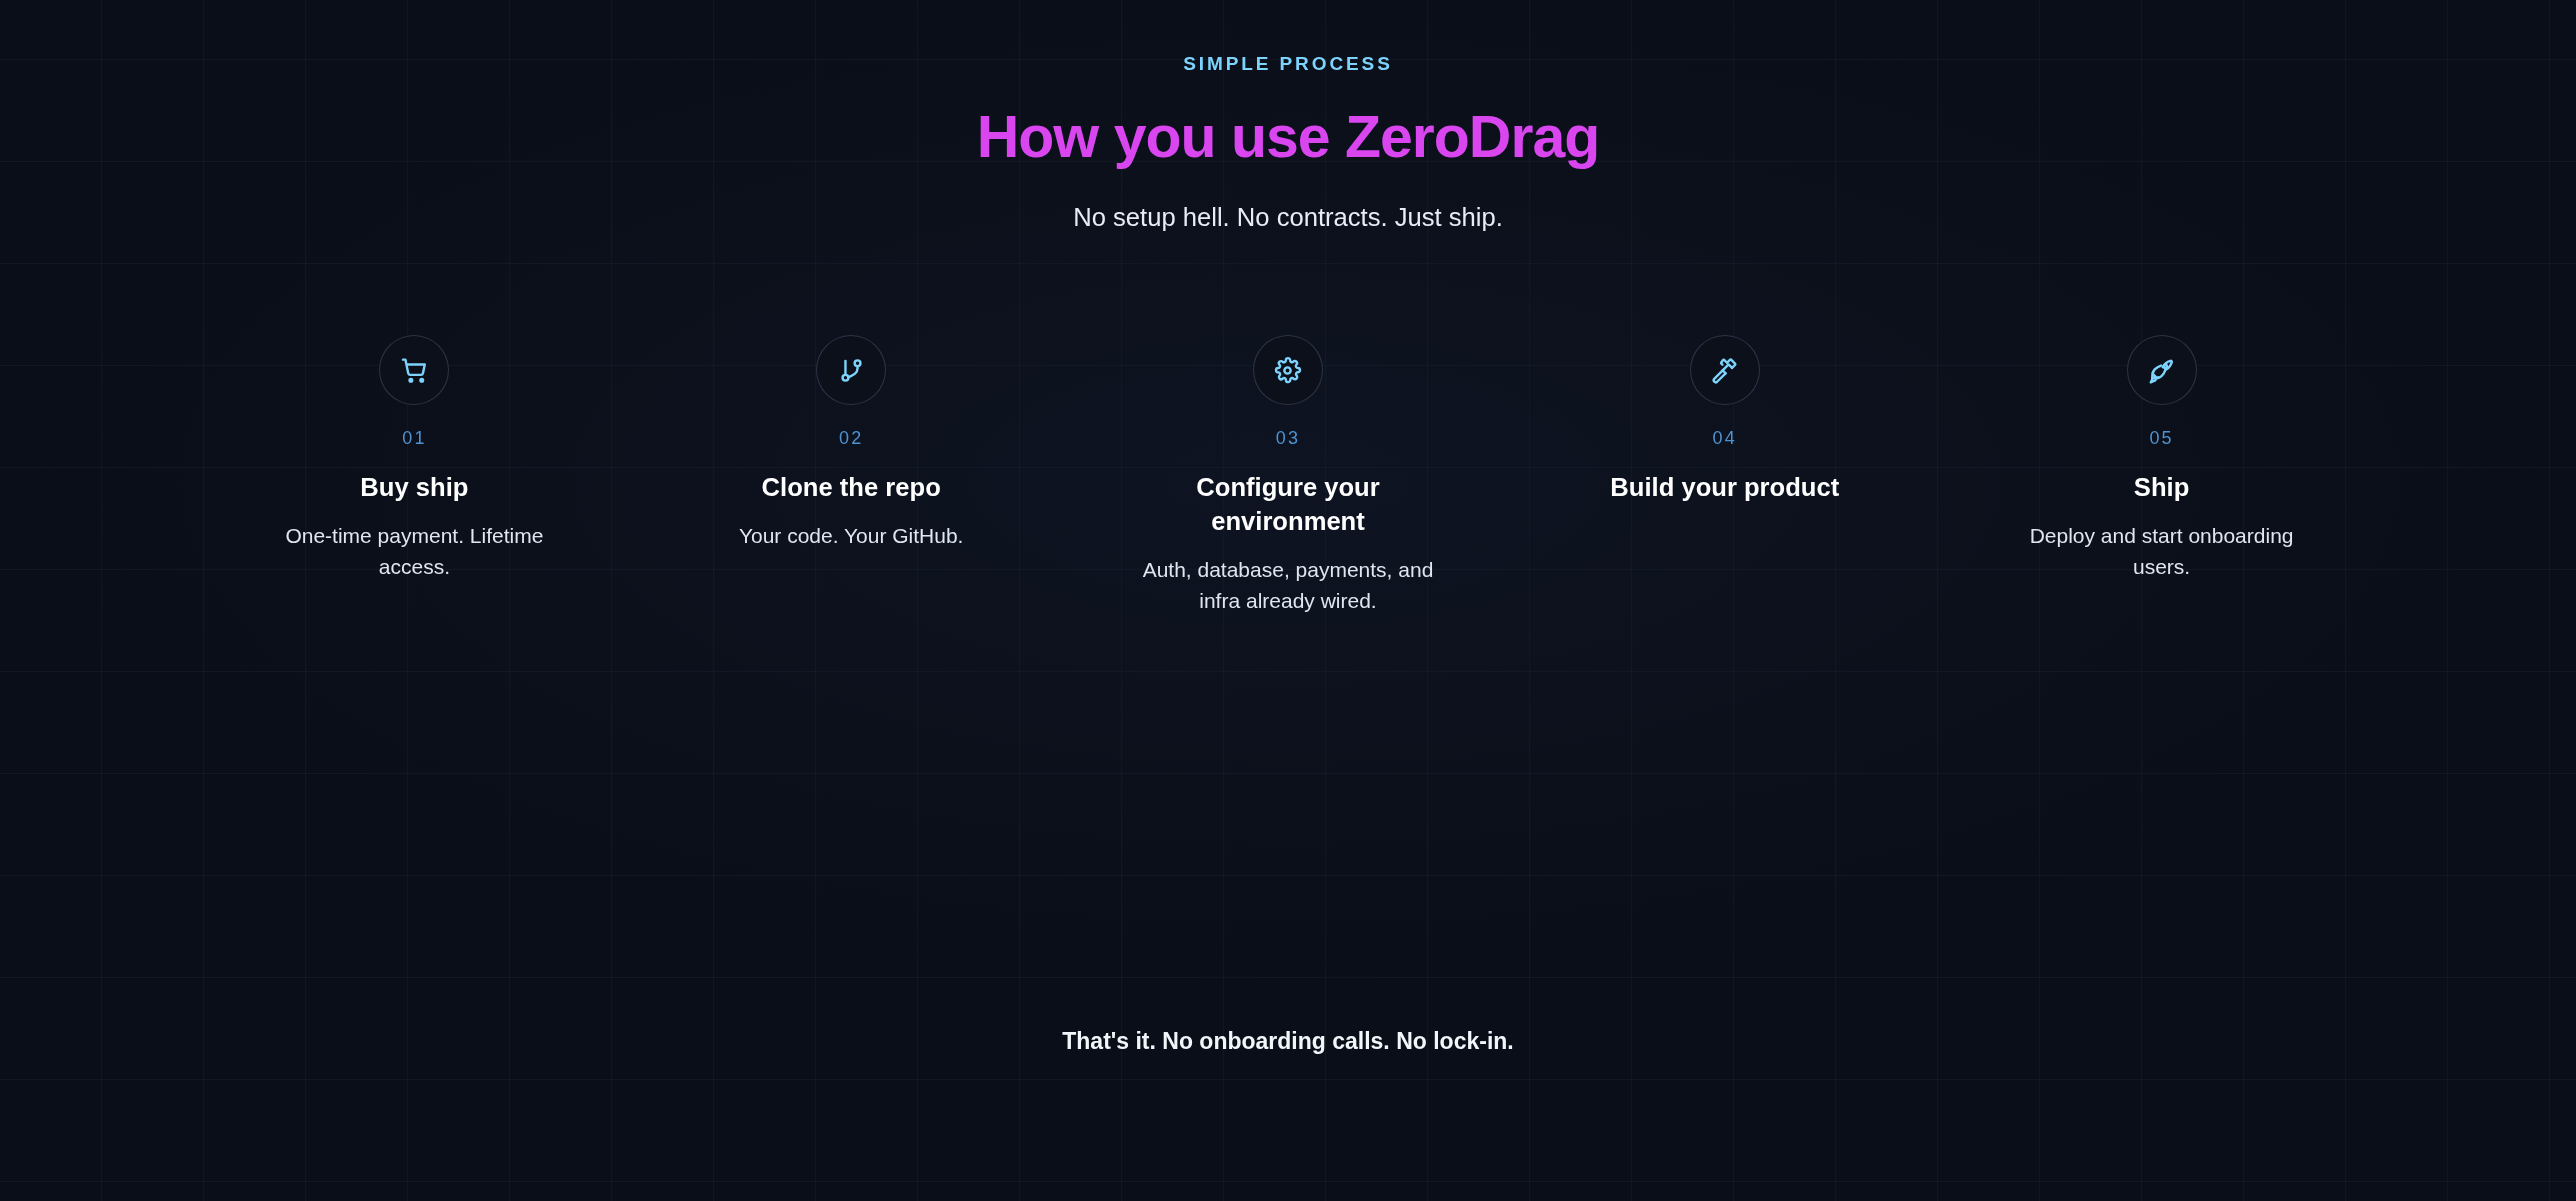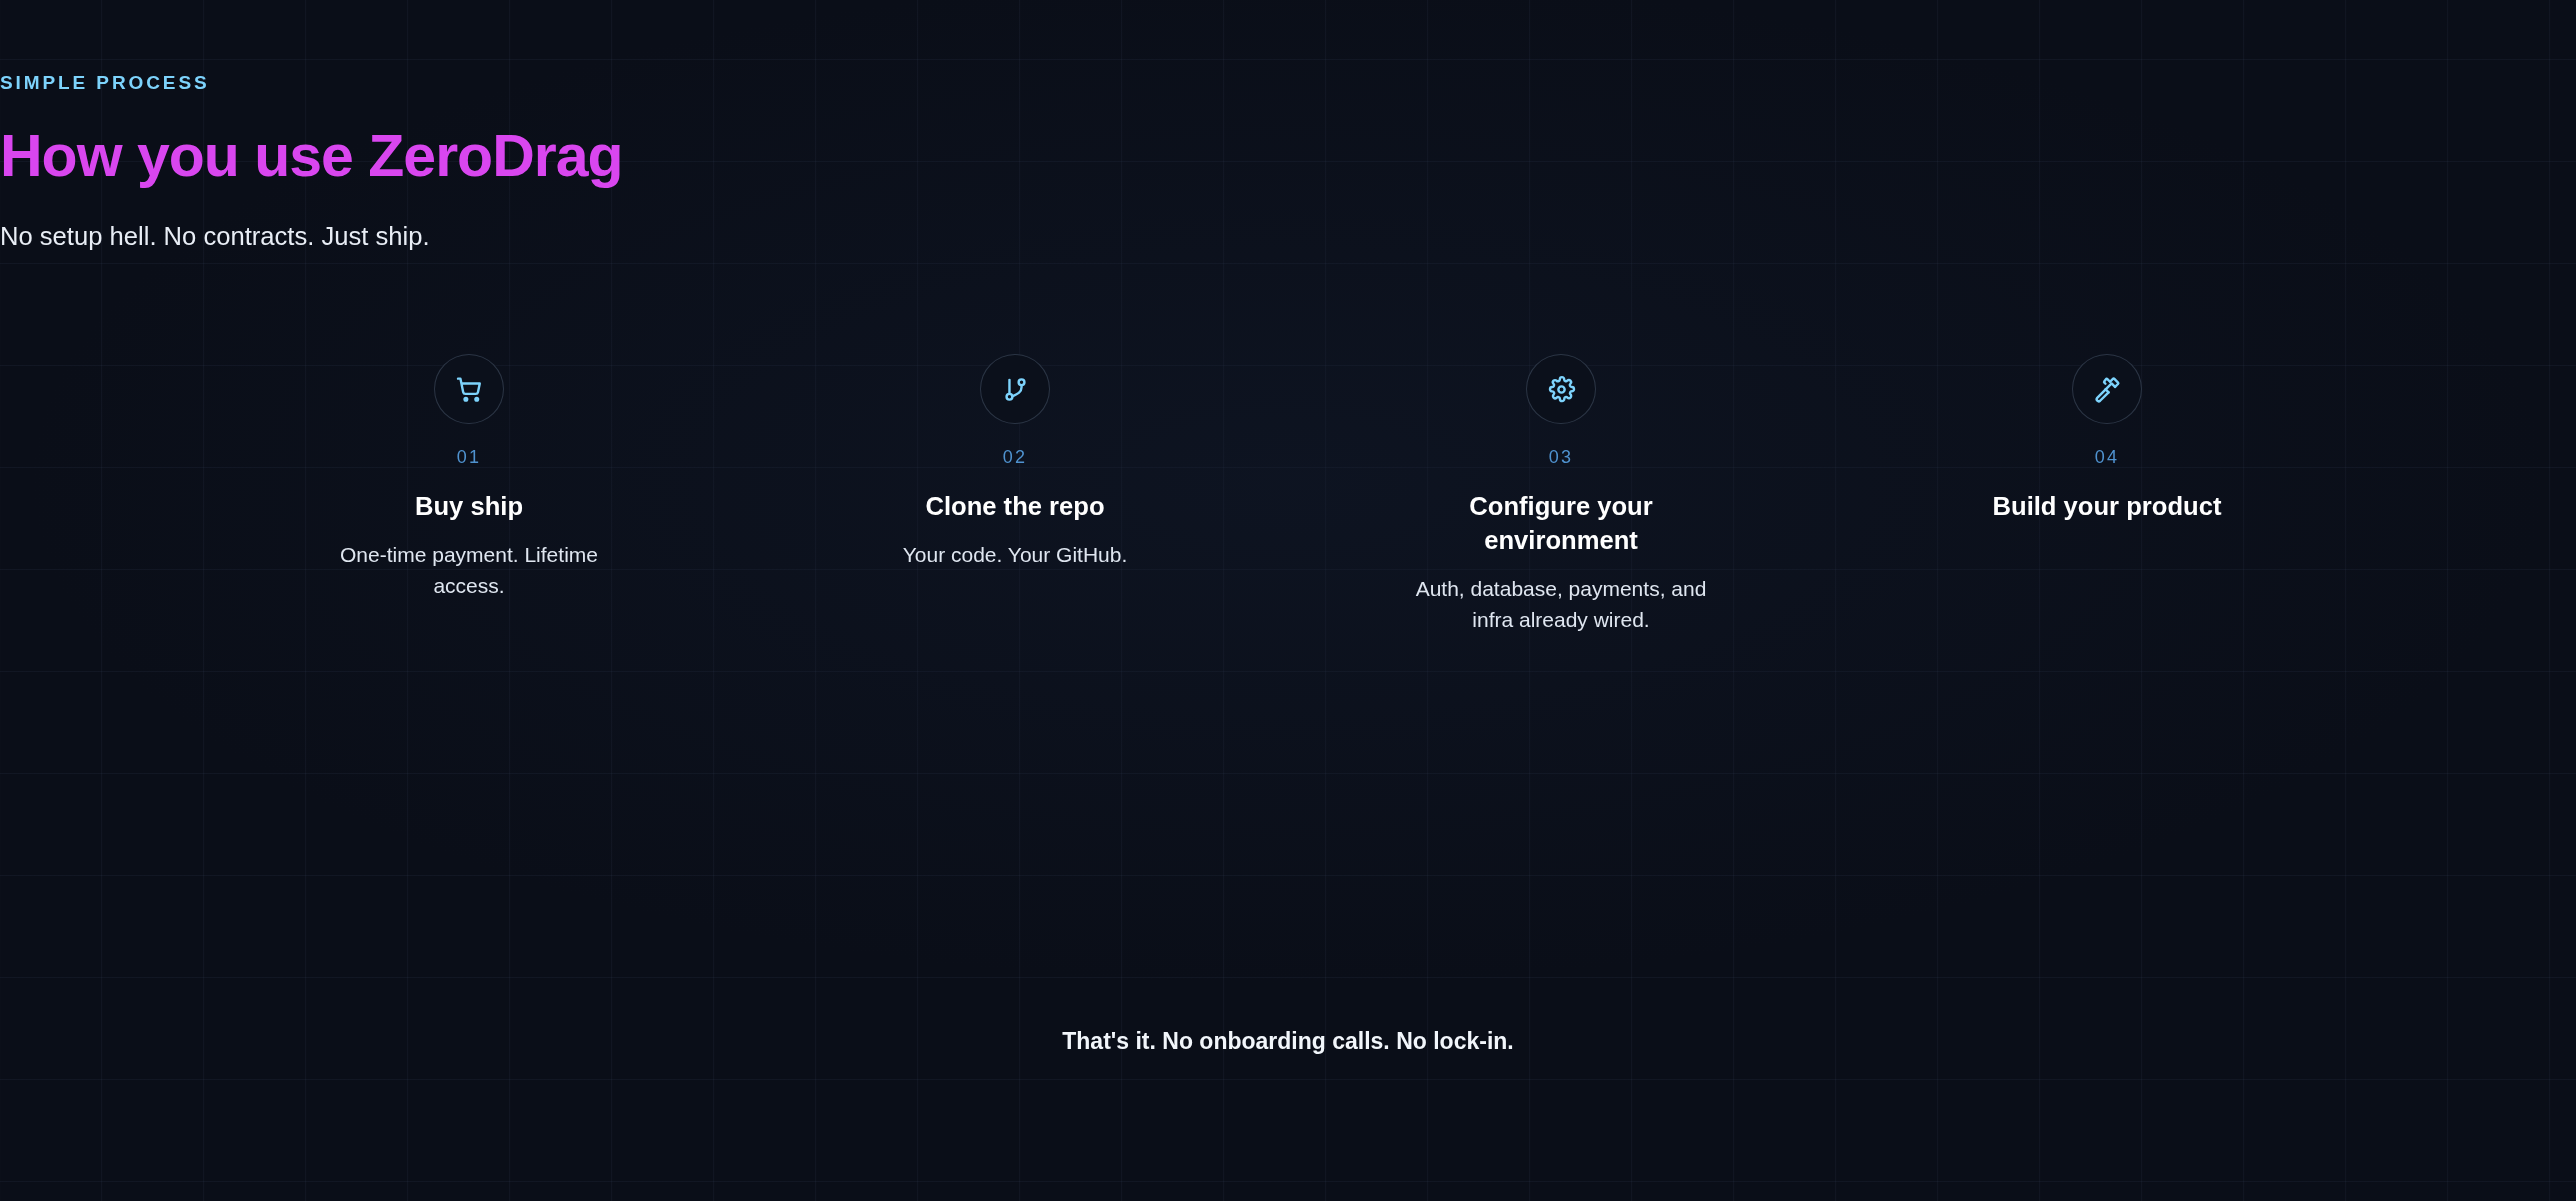--- a/index.html
+++ b/index.html
@@ -39,21 +39,21 @@
 
   
   #page {
     position: relative;
     width: 2576px;
     height: 1202px;
     z-index: 2;
   }
 
   
-  .header { width:100%; text-align:left; padding-top:73px; }
+  .header { width:100%; text-align:center; padding-top:54px; }
 
   .eyebrow {
     font-size: 19px;
     font-weight: 700;
     letter-spacing: 2.9px;
     color: #7dd3fc;
     text-transform: uppercase;
     line-height: 1;
   }
 
@@ -226,20 +226,34 @@
             <path d="M14.1 5.6 16.5 3.2a.8.8 0 0 1 1.2.05l3 3a.85.85 0 0 1-.05 1.2l-2.4 2.4"></path>
             <path d="M18.25 9.85 15.4 7l-4.9 4.9"></path>
             <path d="m10.5 11.9-7 7a1.7 1.7 0 0 0 2.4 2.4l7-7"></path>
             <path d="m12.9 14.3-2.4-2.4"></path>
           </svg>
         </div>
         <div class="step-num">04</div>
         <div class="step-title">Build your product</div>
       </div>
 
+      <div class="step">
+        <div class="step-circle">
+          <svg viewBox="0 0 24 24">
+            <path d="M5.1 13.4c-.6 1.6-.9 3.3-.8 5 1.7.1 3.4-.2 5-.8"></path>
+            <path d="M11.6 7.9c-2 .6-3.8 1.7-5.2 3.2-.9 1-1.5 2.2-1.8 3.5l3.9 3.9c1.3-.3 2.5-.9 3.5-1.8 1.5-1.4 2.6-3.2 3.2-5.2"></path>
+            <path d="M15.2 11.5c2.6-1.3 4.5-3.6 5.3-6.4.2-.7-.4-1.3-1.1-1.1-2.8.8-5.1 2.7-6.4 5.3"></path>
+            <circle cx="15.2" cy="8.6" r="1.3"></circle>
+            <path d="M4.3 19.7c-.6.6-1.2 2.1-1.2 2.1s1.5-.6 2.1-1.2a1.5 1.5 0 1 0-.9-.9z"></path>
+          </svg>
+        </div>
+        <div class="step-num">05</div>
+        <div class="step-title">Ship</div>
+        <div class="step-desc">Deploy and start onboarding users.</div>
+      </div>
 
     </div>
   </div>
 
   <div class="footnote">That's it. No onboarding calls. No lock-in.</div>
 
 </div>
 
 
 </body></html>

